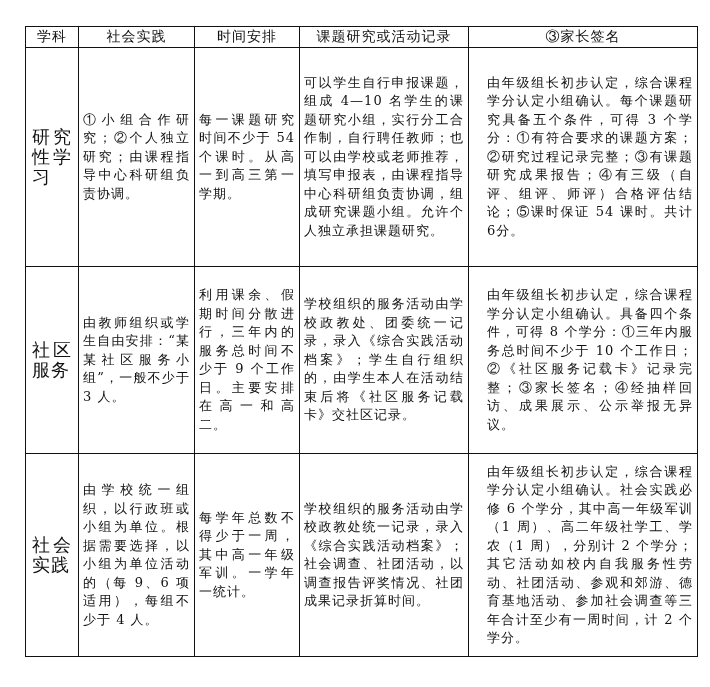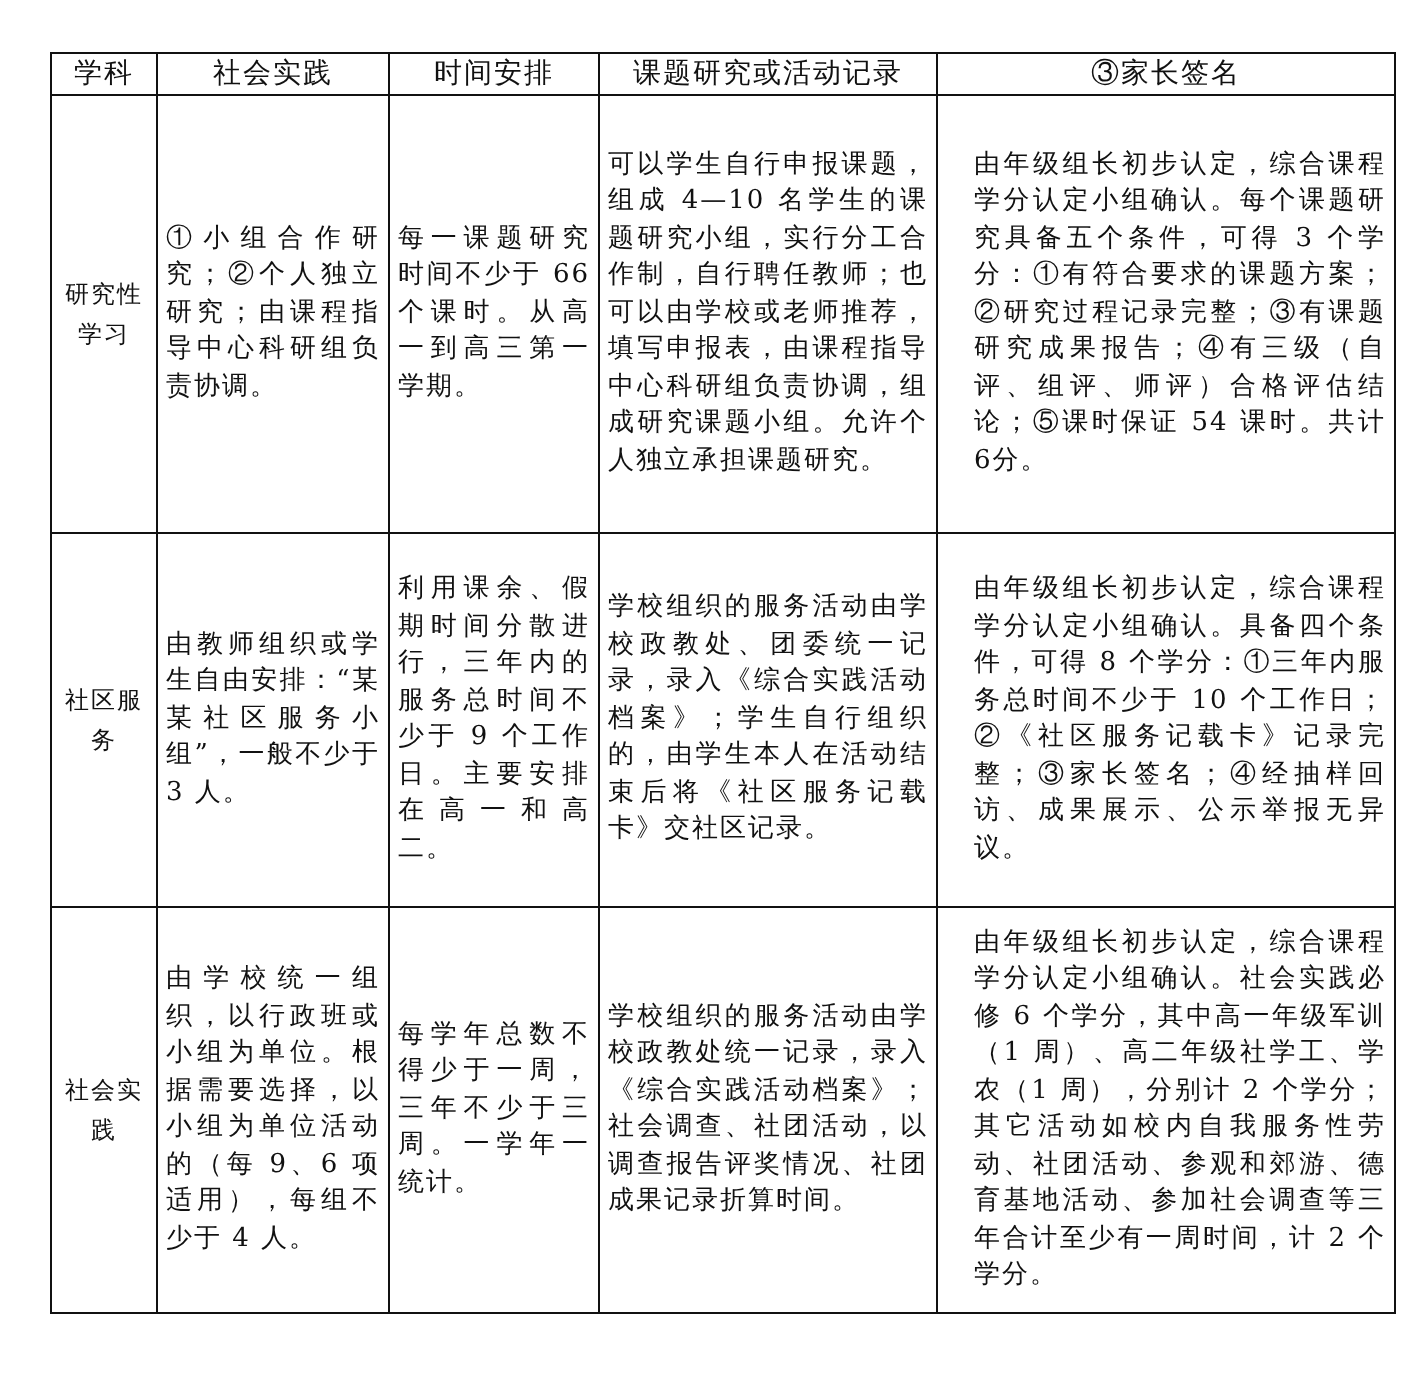--- a/index.html
+++ b/index.html
@@ -2,21 +2,21 @@
 <html><head>
 <meta charset="utf-8">
 <style>
   html, body { margin:0; padding:0; background:#ffffff; }
   body { width:710px; height:687px; position:relative; overflow:hidden;
     font-family:"DejaVu Serif","Liberation Serif",serif; color:#111; }
   table { position:absolute; left:25px; top:26px; border-collapse:collapse; table-layout:fixed; }
   td, th { border:1.5px solid #111; padding:0 4px; vertical-align:middle; }
   th { font-weight:normal; font-size:14px; height:20px; text-align:center; letter-spacing:1px; }
   td { font-size:13px; line-height:18.5px; text-align:justify; letter-spacing:1px; }
-  td.subject { text-align:center; font-size:12px; line-height:20px; padding:0 6px; }
+  td.subject { font-size:18px; line-height:20px; padding:0 6px; }
   .c1 { width:53px; } .c2 { width:116px; } .c3 { width:105px; } .c4 { width:169px; } .c5 { width:229px; }
   tr.r1 td { height:218px; } tr.r2 td { height:186px; } tr.r3 td { height:202px; }
   td.credit { padding:0 4px 0 18px; }
 </style>
 </head>
 <body>
 
 <table>
   <colgroup>
       <col class="c1">
@@ -29,32 +29,32 @@
       <tr>
     <th>学科</th>
     <th>社会实践</th>
     <th>时间安排</th>
     <th>课题研究或活动记录</th>
     <th>③家长签名</th>
   </tr>
   <tr class="r1">
     <td class="subject">研究性学习</td>
     <td>①小组合作研究；②个人独立研究；由课程指导中心科研组负责协调。</td>
-    <td>每一课题研究时间不少于 66 个课时。从高一到高三第一学期。</td>
+    <td>每一课题研究时间不少于 54 个课时。从高一到高三第一学期。</td>
     <td>可以学生自行申报课题，组成 4—10 名学生的课题研究小组，实行分工合作制，自行聘任教师；也可以由学校或老师推荐，填写申报表，由课程指导中心科研组负责协调，组成研究课题小组。允许个人独立承担课题研究。</td>
     <td class="credit">由年级组长初步认定，综合课程学分认定小组确认。每个课题研究具备五个条件，可得 3 个学分：①有符合要求的课题方案；②研究过程记录完整；③有课题研究成果报告；④有三级（自评、组评、师评）合格评估结论；⑤课时保证 54 课时。共计 6分。</td>
   </tr>
   <tr class="r2">
     <td class="subject">社区服务</td>
     <td>由教师组织或学生自由安排：“某某社区服务小组”，一般不少于 3 人。</td>
     <td>利用课余、假期时间分散进行，三年内的服务总时间不少于 9 个工作日。主要安排在高一和高二。</td>
     <td>学校组织的服务活动由学校政教处、团委统一记录，录入《综合实践活动档案》；学生自行组织的，由学生本人在活动结束后将《社区服务记载卡》交社区记录。</td>
     <td class="credit">由年级组长初步认定，综合课程学分认定小组确认。具备四个条件，可得 8 个学分：①三年内服务总时间不少于 10 个工作日；②《社区服务记载卡》记录完整；③家长签名；④经抽样回访、成果展示、公示举报无异议。</td>
   </tr>
   <tr class="r3">
     <td class="subject">社会实践</td>
     <td>由学校统一组织，以行政班或小组为单位。根据需要选择，以小组为单位活动的（每 9、6 项适用），每组不少于 4 人。</td>
-    <td>每学年总数不得少于一周，三年不少于三周。一学年一统计。</td>
+    <td>每学年总数不得少于一周，其中高一年级军训。一学年一统计。</td>
     <td>学校组织的服务活动由学校政教处统一记录，录入《综合实践活动档案》；社会调查、社团活动，以调查报告评奖情况、社团成果记录折算时间。</td>
     <td class="credit">由年级组长初步认定，综合课程学分认定小组确认。社会实践必修 6 个学分，其中高一年级军训（1 周）、高二年级社学工、学农（1 周），分别计 2 个学分；其它活动如校内自我服务性劳动、社团活动、参观和郊游、德育基地活动、参加社会调查等三年合计至少有一周时间，计 2 个学分。</td>
   </tr>
 </tbody>
   </table>
 
 </body></html>

